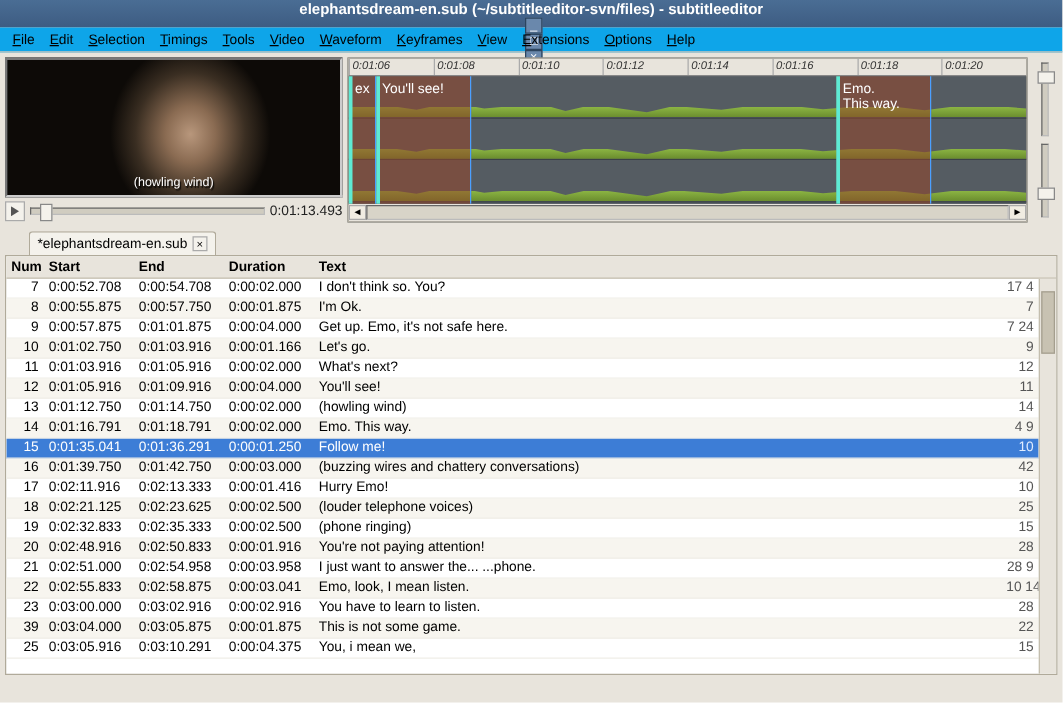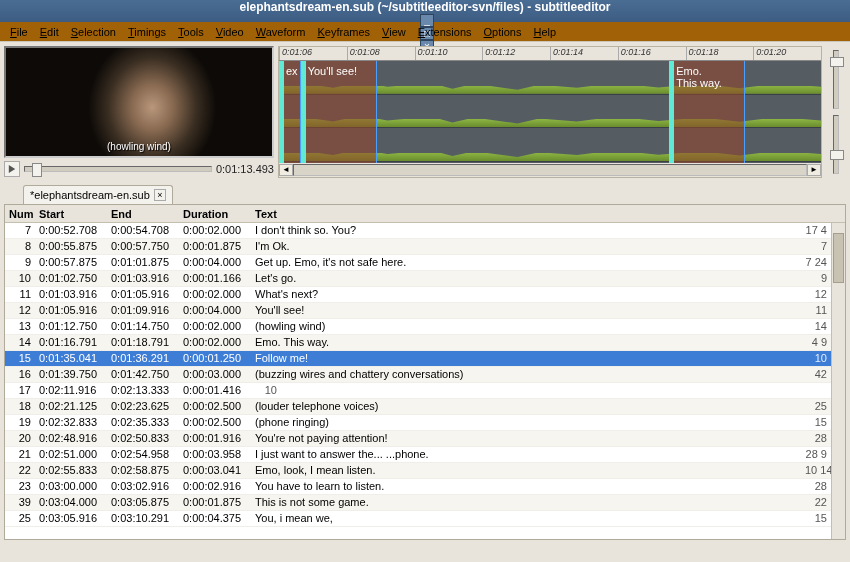--- a/index.html
+++ b/index.html
@@ -1,41 +1,41 @@
 <!DOCTYPE html>
 <html><head>
 <meta charset="utf-8">
 <style>
   * { box-sizing: border-box; margin: 0; padding: 0; font-family: sans-serif; }
   body { width: 850px; height: 562px; background: #e8e4dc; overflow: hidden; font-size: 11px; color: #000; }
   .titlebar { height: 22px; background: linear-gradient(#4a6d94,#3d5c82); color: #fff; display: flex; align-items: center; padding: 0 6px; font-size: 12px; flex-direction: column; }
   .titlebar .title { flex: 1; text-align: center; font-weight: bold; }
   .titlebar .btn { width: 14px; height: 14px; margin-left: 4px; background: #6a88ac; border: 1px solid #2c445e; display: flex; align-items: center; justify-content: center; font-size: 10px; cursor: pointer; }
-  .menubar { height: 20px; background: #a16207; display: flex; align-items: center; padding: 0 4px; border-bottom: 1px solid #ccc6ba; }
+  .menubar { height: 20px; background: #0ea5e9; display: flex; align-items: center; padding: 0 4px; border-bottom: 1px solid #ccc6ba; }
   .menubar span { padding: 2px 6px; cursor: pointer; }
   .menubar span u { text-decoration: underline; }
   .upper { display: flex; height: 140px; padding: 4px; gap: 4px; }
   .video-panel { width: 270px; display: flex; flex-direction: column; }
   .video-frame { flex: 1; background: #000; border: 2px inset #ccc; position: relative; overflow: hidden; }
   .video-frame .scene { position: absolute; inset: 0; background: radial-gradient(ellipse 80px 90px at 55% 55%, #b8977c 0%, #8a6b52 25%, #3a2e22 55%, #0d0a07 80%); }
   .video-frame .caption { position: absolute; bottom: 4px; left: 0; right: 0; text-align: center; color: #fff; font-size: 10px; text-shadow: 1px 1px 1px #000; }
   .video-controls { height: 18px; display: flex; align-items: center; gap: 4px; margin-top: 2px; }
   .play-btn { width: 16px; height: 16px; border: 1px solid #aaa; background: #f4f2ec; display: flex; align-items: center; justify-content: center; cursor: pointer; }
   .play-btn svg { width: 8px; height: 8px; }
   .seek { flex: 1; height: 6px; background: #d0ccc0; border: 1px inset #bbb; position: relative; }
   .seek .thumb { position: absolute; left: 4%; top: -4px; width: 10px; height: 14px; background: #f4f2ec; border: 1px solid #888; }
   .timecode { font-size: 11px; color: #222; }
   .waveform-panel { flex: 1; display: flex; flex-direction: column; border: 1px solid #b8b2a2; background: #4a5158; position: relative; }
   .wf-ruler { height: 14px; background: #e8e4dc; border-bottom: 1px solid #888; display: flex; font-size: 9px; color: #333; }
   .wf-ruler span { flex: 1; text-align: left; padding-left: 2px; border-left: 1px solid #aaa; font-style: italic; }
   .wf-body { flex: 1; position: relative; background: #555c62; }
   .wf-track { position: absolute; left: 0; right: 0; height: 33%; border-bottom: 1px solid #3a4046; }
   .wf-track:nth-child(1){top:0}.wf-track:nth-child(2){top:33%}.wf-track:nth-child(3){top:66%}
   .wf-wave { position: absolute; left: 0; right: 0; bottom: 0; height: 60%; background: linear-gradient(to top, #6a8c2e 0%, #8ab342 40%, transparent 40%); clip-path: polygon(0% 100%,0% 60%,5% 50%,10% 70%,15% 40%,20% 65%,28% 45%,32% 75%,36% 50%,44% 80%,48% 55%,55% 70%,62% 45%,70% 68%,78% 50%,85% 72%,92% 48%,100% 65%,100% 100%); }
-  .wf-clip { position: absolute; top: 0; bottom: 0; background: rgba(150,70,40,0.55); border-left: 5px solid #5eead4; border-right: 1px solid #4aa0ff; display: flex; align-items: flex-start; color: #fff; font-size: 11px; padding: 4px 2px; overflow: hidden; white-space: pre; }
+  .wf-clip { position: absolute; top: 0; bottom: 0; background: rgba(150,70,40,0.55); border-left: 3px solid #5eead4; border-right: 1px solid #4aa0ff; display: flex; align-items: flex-start; color: #fff; font-size: 11px; padding: 4px 2px; overflow: hidden; white-space: pre; }
   .wf-scroll { height: 14px; background: #e8e4dc; display: flex; align-items: center; }
   .wf-scroll .sb { flex: 1; height: 12px; border: 1px inset #bbb; background: #d8d4c8; position: relative; }
   .wf-scroll .arrow { width: 14px; height: 12px; border: 1px solid #aaa; background: #f0ece2; text-align: center; font-size: 8px; cursor: pointer; }
   .side-sliders { width: 20px; display: flex; flex-direction: column; align-items: center; padding: 4px 0; gap: 6px; }
   .vslider { width: 6px; flex: 1; background: #d0ccc0; border: 1px inset #bbb; position: relative; }
   .vslider .th { position: absolute; left: -4px; width: 14px; height: 10px; background: #f4f2ec; border: 1px solid #888; }
   .tabbar { height: 22px; display: flex; align-items: flex-end; padding: 0 4px; }
   .tab { background: #f4f2ec; border: 1px solid #b0aa9a; border-bottom: none; border-radius: 3px 3px 0 0; padding: 3px 6px; display: flex; align-items: center; gap: 4px; font-size: 11px; margin-left: 19px; }
   .tab .x { width: 12px; height: 12px; border: 1px solid #aaa; display: flex; align-items: center; justify-content: center; font-size: 9px; cursor: pointer; }
   .grid { border: 1px solid #b0aa9a; background: #fff; height: 336px; overflow: hidden; position: relative; margin: 0 4px; }
@@ -239,20 +239,21 @@
         <div class="c c-end">0:01:42.750</div>
         <div class="c c-dur">0:00:03.000</div>
         <div class="c c-text">(buzzing wires and chattery conversations)</div>
         <div class="c c-r">42</div>
       </div>
       <div class="row">
         <div class="c c-num">17</div>
         <div class="c c-start">0:02:11.916</div>
         <div class="c c-end">0:02:13.333</div>
         <div class="c c-dur">0:00:01.416</div>
+        <div class="c c-text">Hurry Emo!</div>
         <div class="c c-r">10</div>
       </div>
       <div class="row">
         <div class="c c-num">18</div>
         <div class="c c-start">0:02:21.125</div>
         <div class="c c-end">0:02:23.625</div>
         <div class="c c-dur">0:00:02.500</div>
         <div class="c c-text">(louder telephone voices)</div>
         <div class="c c-r">25</div>
       </div>

